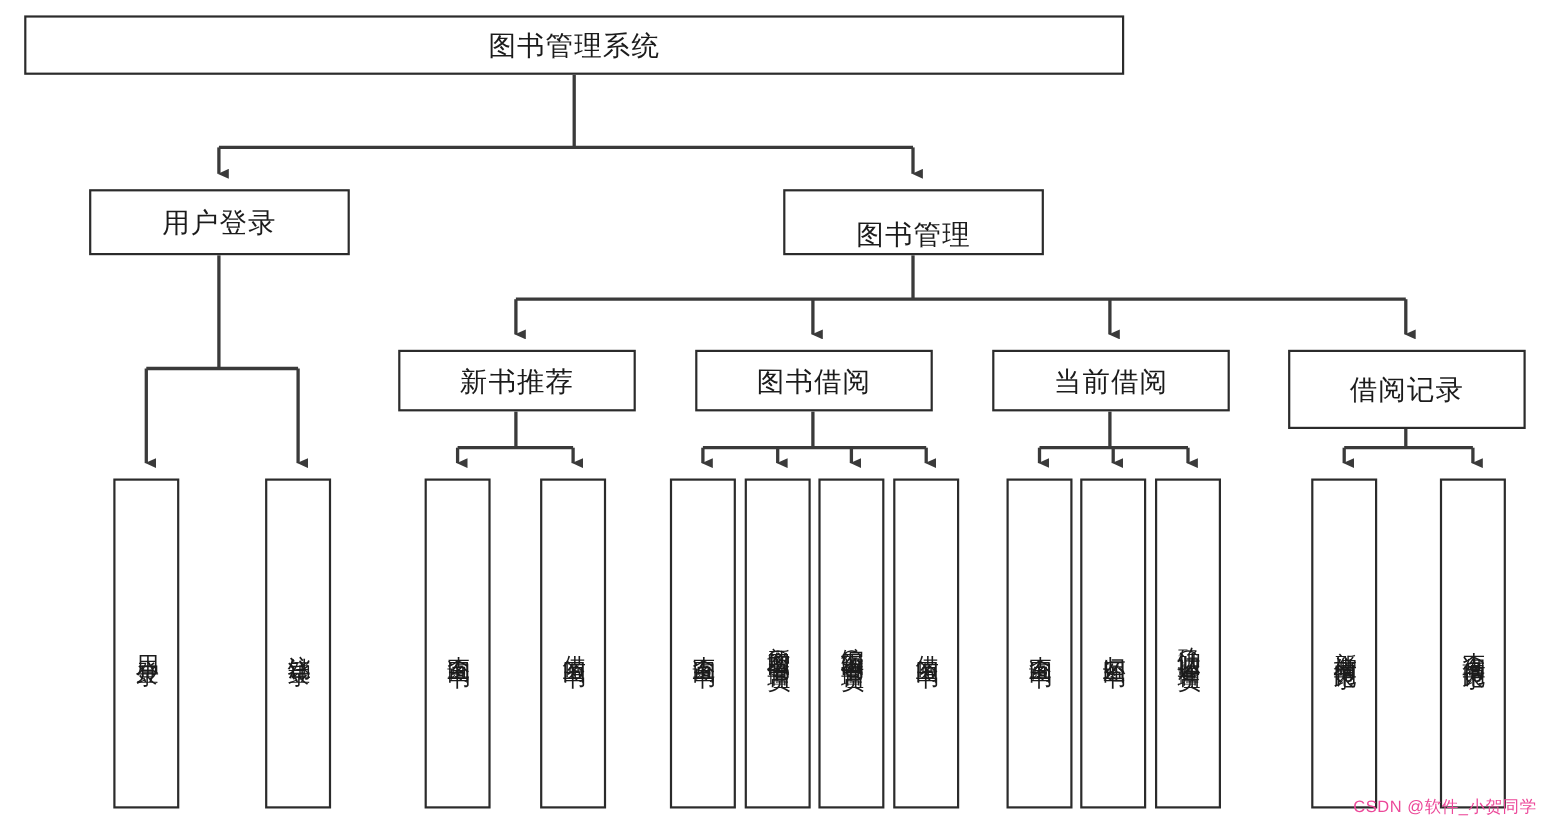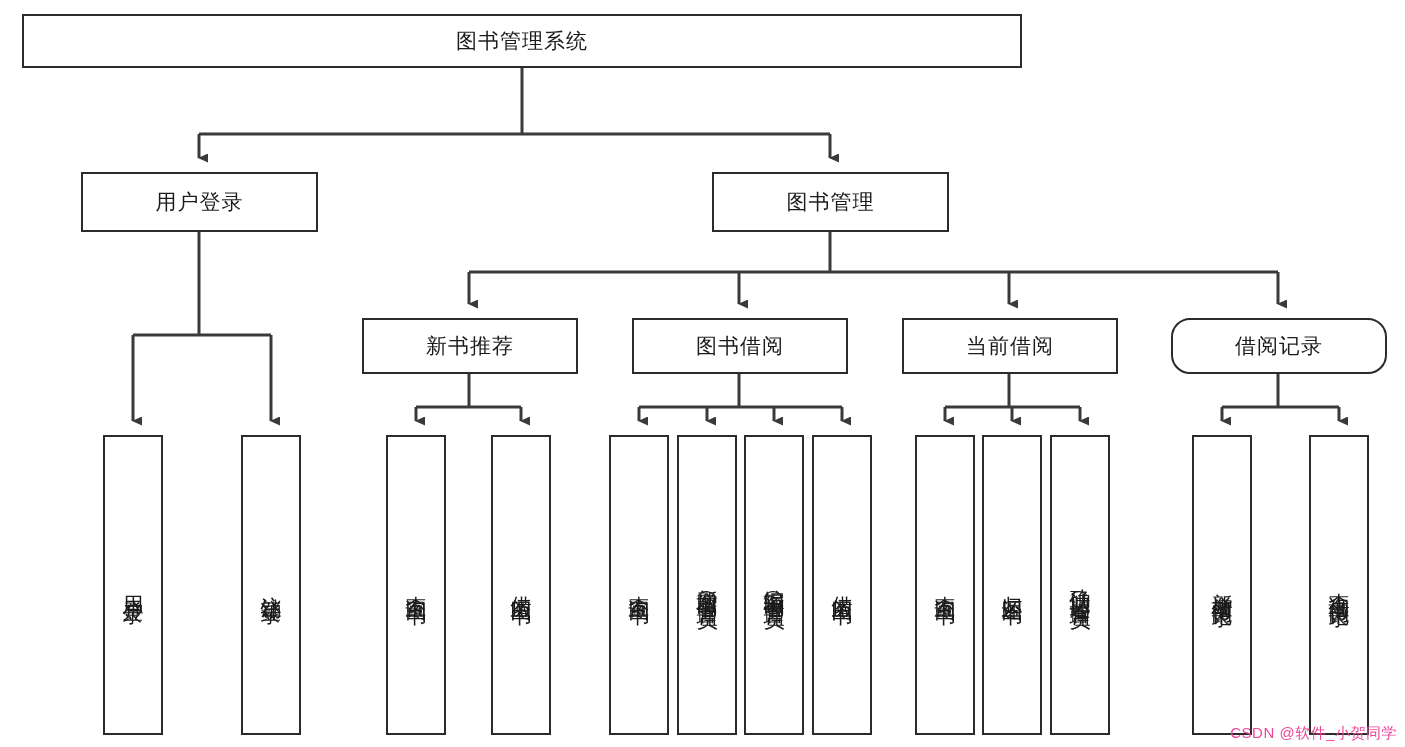--- a/index.html
+++ b/index.html
@@ -30,21 +30,21 @@
     position: absolute;
     box-sizing: border-box;
     background: #ffffff;
     border: 2px solid #2b2b2b;
     display: flex;
     align-items: center;
     justify-content: center;
     color: #1b1b1b;
   }
   .node-box.horizontal {
-    font-size: 21px;
+    font-size: 25px;
     letter-spacing: 1px;
   }
   .node-box.vertical {
     writing-mode: vertical-rl;
     text-orientation: upright;
     font-size: 21px;
     letter-spacing: 3px;
     line-height: 1.05;
     padding-top: 6px;
     padding-bottom: 6px;
@@ -120,34 +120,34 @@
     </g>
   </svg>
 
   <div class="node-box horizontal" style="left:22px; top:14px; width:1000px; height:54px;">
     <span class="node-label">图书管理系统</span>
   </div>
 
   <div class="node-box horizontal" style="left:81px; top:172px; width:237px; height:60px;">
     <span class="node-label">用户登录</span>
   </div>
-  <div class="node-box horizontal" style="left:712px; top:172px; width:237px; height:60px;">
+  <div class="node-box horizontal" style="left:712px; top:172px; width:237px; height:60px;align-items:flex-end;">
     <span class="node-label">图书管理</span>
   </div>
 
   <div class="node-box horizontal" style="left:362px; top:318px; width:216px; height:56px;">
     <span class="node-label">新书推荐</span>
   </div>
   <div class="node-box horizontal" style="left:632px; top:318px; width:216px; height:56px;">
     <span class="node-label">图书借阅</span>
   </div>
   <div class="node-box horizontal" style="left:902px; top:318px; width:216px; height:56px;align-items:center;">
     <span class="node-label">当前借阅</span>
   </div>
-  <div class="node-box horizontal" style="left:1171px; top:318px; width:216px; height:56px;border-radius:19px;">
+  <div class="node-box horizontal" style="left:1171px; top:318px; width:216px; height:72px;">
     <span class="node-label">借阅记录</span>
   </div>
 
   <div class="node-box vertical" style="left:103px; top:435px; width:60px; height:300px;">
     <span class="node-label">用户登录</span>
   </div>
   <div class="node-box vertical" style="left:241px; top:435px; width:60px; height:300px;">
     <span class="node-label">注销登录</span>
   </div>
 

